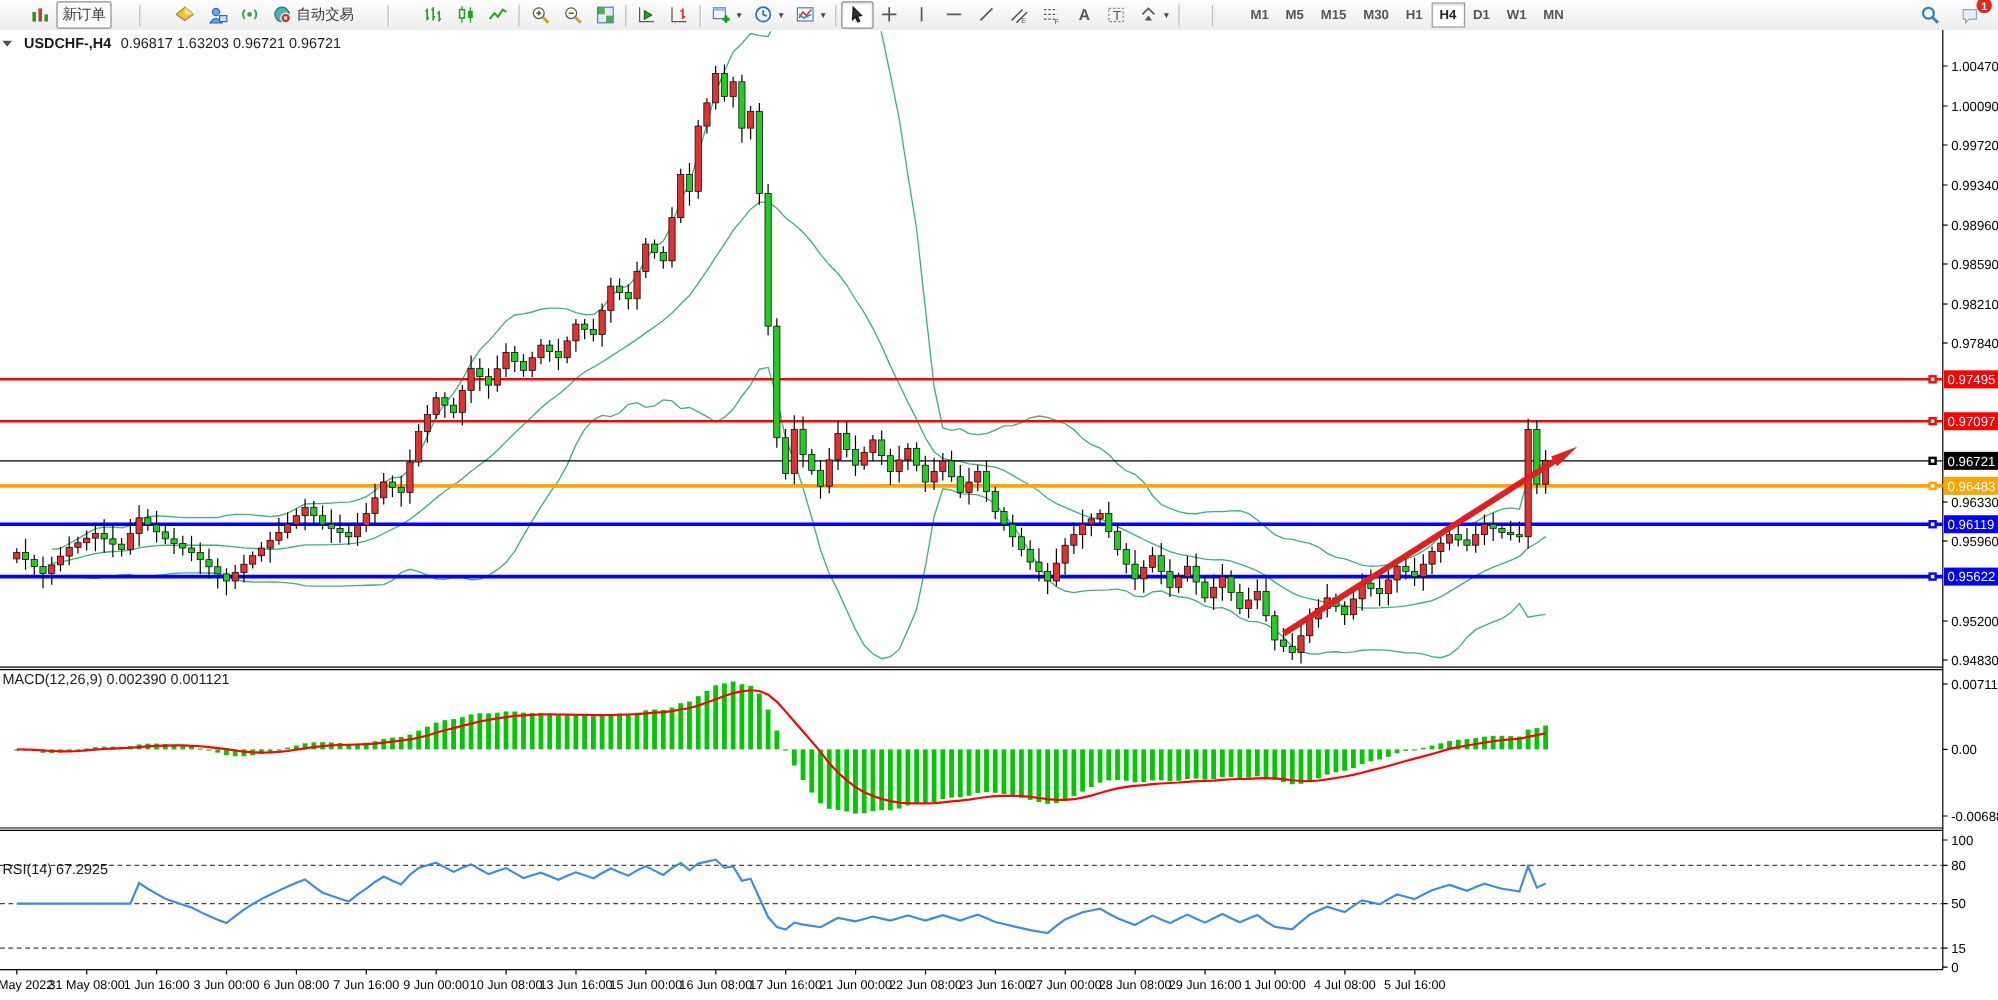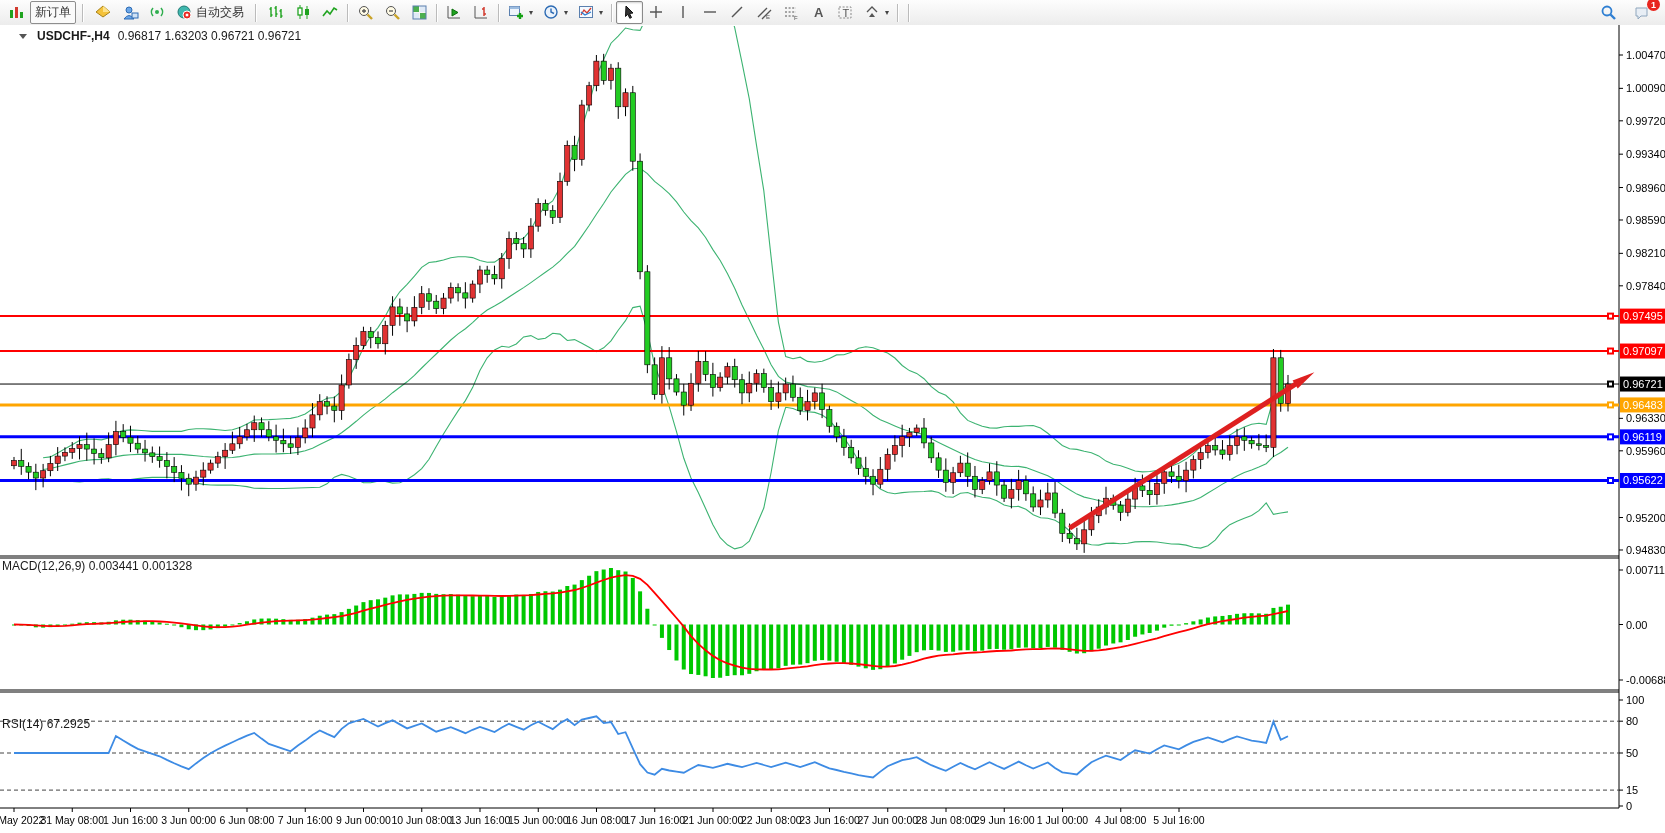--- a/index.html
+++ b/index.html
@@ -1,34 +1,34 @@
 <!DOCTYPE html>
 <html><head>
 <meta charset="utf-8">
 <style>
   html,body{margin:0;padding:0;background:#fff;}
   #app{position:relative;width:1665px;height:833px;font-family:"Liberation Sans",sans-serif;overflow:hidden;background:#fff;}
   
   #toolbar{position:absolute;left:0;top:0;width:1665px;height:25px;background:linear-gradient(#fdfdfd,#ececec);border-bottom:1px solid #9d9d9d;display:flex;align-items:center;font-size:12px;color:#333;}
-  .tb-group{display:flex;align-items:center;height:25px;padding:0 3px;}
+  .tb-group{display:flex;align-items:center;height:25px;padding:0 20px;}
   .tb-sep{width:1px;height:18px;background:#bbb;margin:0 3px;border-right:1px solid #fff;}
   .tb-btn{display:flex;align-items:center;gap:3px;height:21px;padding:0 4px;border:1px solid transparent;border-radius:2px;cursor:default;white-space:nowrap;}
   .tb-btn.boxed{border:1px solid #8e8e8e;background:#fafafa;}
   .tb-btn.active{border:1px solid #8a8a8a;background:#fff;box-shadow:inset 0 1px 2px rgba(0,0,0,.18);}
   .tb-btn svg{display:block;}
   .tf-btn{height:19px;padding:0 6px;font-size:11px;color:#555;font-weight:bold;display:flex;align-items:center;border:1px solid transparent;}
   .tf-btn.active{border:1px solid #9a9a9a;background:#fff;box-shadow:inset 0 1px 2px rgba(0,0,0,.2);color:#222;}
   .dd-arrow{font-size:8px;color:#444;margin-left:1px;}
   #tb-right{margin-left:auto;display:flex;align-items:center;gap:6px;padding-right:10px;}
   .badge{position:absolute;top:-4px;right:-6px;background:#e8261f;color:#fff;border-radius:50%;width:13px;height:13px;font-size:9px;display:flex;align-items:center;justify-content:center;font-weight:bold;}
   
   #chart-wrap{position:absolute;left:0;top:25px;width:1665px;height:808px;background:#fff;}
   #chart-svg{position:absolute;left:0;top:0;}
   .overlay-label{position:absolute;font-size:12px;color:#1a1a1a;white-space:nowrap;z-index:5;background:transparent;}
-  #chart-title{left:19px;top:4px;display:flex;gap:8px;align-items:center;}
+  #chart-title{left:2px;top:4px;display:flex;gap:8px;align-items:center;}
   #macd-label{left:2px;top:534px;}
   #rsi-label{left:2px;top:692px;}
   .menu-tri{display:inline-block;width:0;height:0;border-left:4px solid transparent;border-right:4px solid transparent;border-top:5px solid #555;margin-right:2px;}
 </style>
 </head>
 <body>
 
 <div id="app">
 
   <div id="toolbar">
@@ -259,20 +259,31 @@
             <svg width="17" height="17" viewBox="0 0 17 17">
               <path d="M3 8 L8 3 L13 8" fill="none" stroke="#555" stroke-width="1.3"></path>
               <polygon points="8,9 11,13 5,13" fill="#555"></polygon>
             </svg>
           </span>
           <span class="dd-arrow">▾</span>
         </div>
         <div class="tb-sep"></div>
       </div>
     <div class="tb-sep"></div>
+    <div class="tb-group" id="tb-timeframes">
+        <div class="tf-btn">M1</div>
+        <div class="tf-btn">M5</div>
+        <div class="tf-btn">M15</div>
+        <div class="tf-btn">M30</div>
+        <div class="tf-btn">H1</div>
+        <div class="tf-btn active">H4</div>
+        <div class="tf-btn">D1</div>
+        <div class="tf-btn">W1</div>
+        <div class="tf-btn">MN</div>
+      </div>
     <div id="tb-right">
       <div class="tb-btn">
           <span class="ic" style="display: inline-flex;">
             <svg width="17" height="17" viewBox="0 0 17 17">
               <circle cx="7" cy="7" r="4.5" fill="none" stroke="#2f7fd2" stroke-width="1.8"></circle>
               <path d="M10.5 10.5 L15 15" stroke="#2f7fd2" stroke-width="2.4"></path>
             </svg>
           </span>
         </div>
       <div class="tb-btn" style="position:relative">
@@ -285,21 +296,21 @@
       </div>
     </div>
   </div>
 
   <div id="chart-wrap">
     <div class="overlay-label" id="chart-title">
       <span class="menu-tri"></span>
       <span style="font-weight:bold;">USDCHF-,H4</span>
       <span>0.96817 1.63203 0.96721 0.96721</span>
     </div>
-    <div class="overlay-label" id="macd-label">MACD(12,26,9) 0.003441 0.001328</div>
+    <div class="overlay-label" id="macd-label">MACD(12,26,9) 0.002390 0.001121</div>
     <div class="overlay-label" id="rsi-label">RSI(14) 67.2925</div>
     <svg id="chart-svg" width="1665" height="808">
         <defs>
           <clipPath id="cMain">
             <rect x="0" y="1" width="1618" height="529"></rect>
           </clipPath>
           <clipPath id="cMacd">
             <rect x="0" y="534" width="1618" height="130"></rect>
           </clipPath>
           <clipPath id="cRsi">

